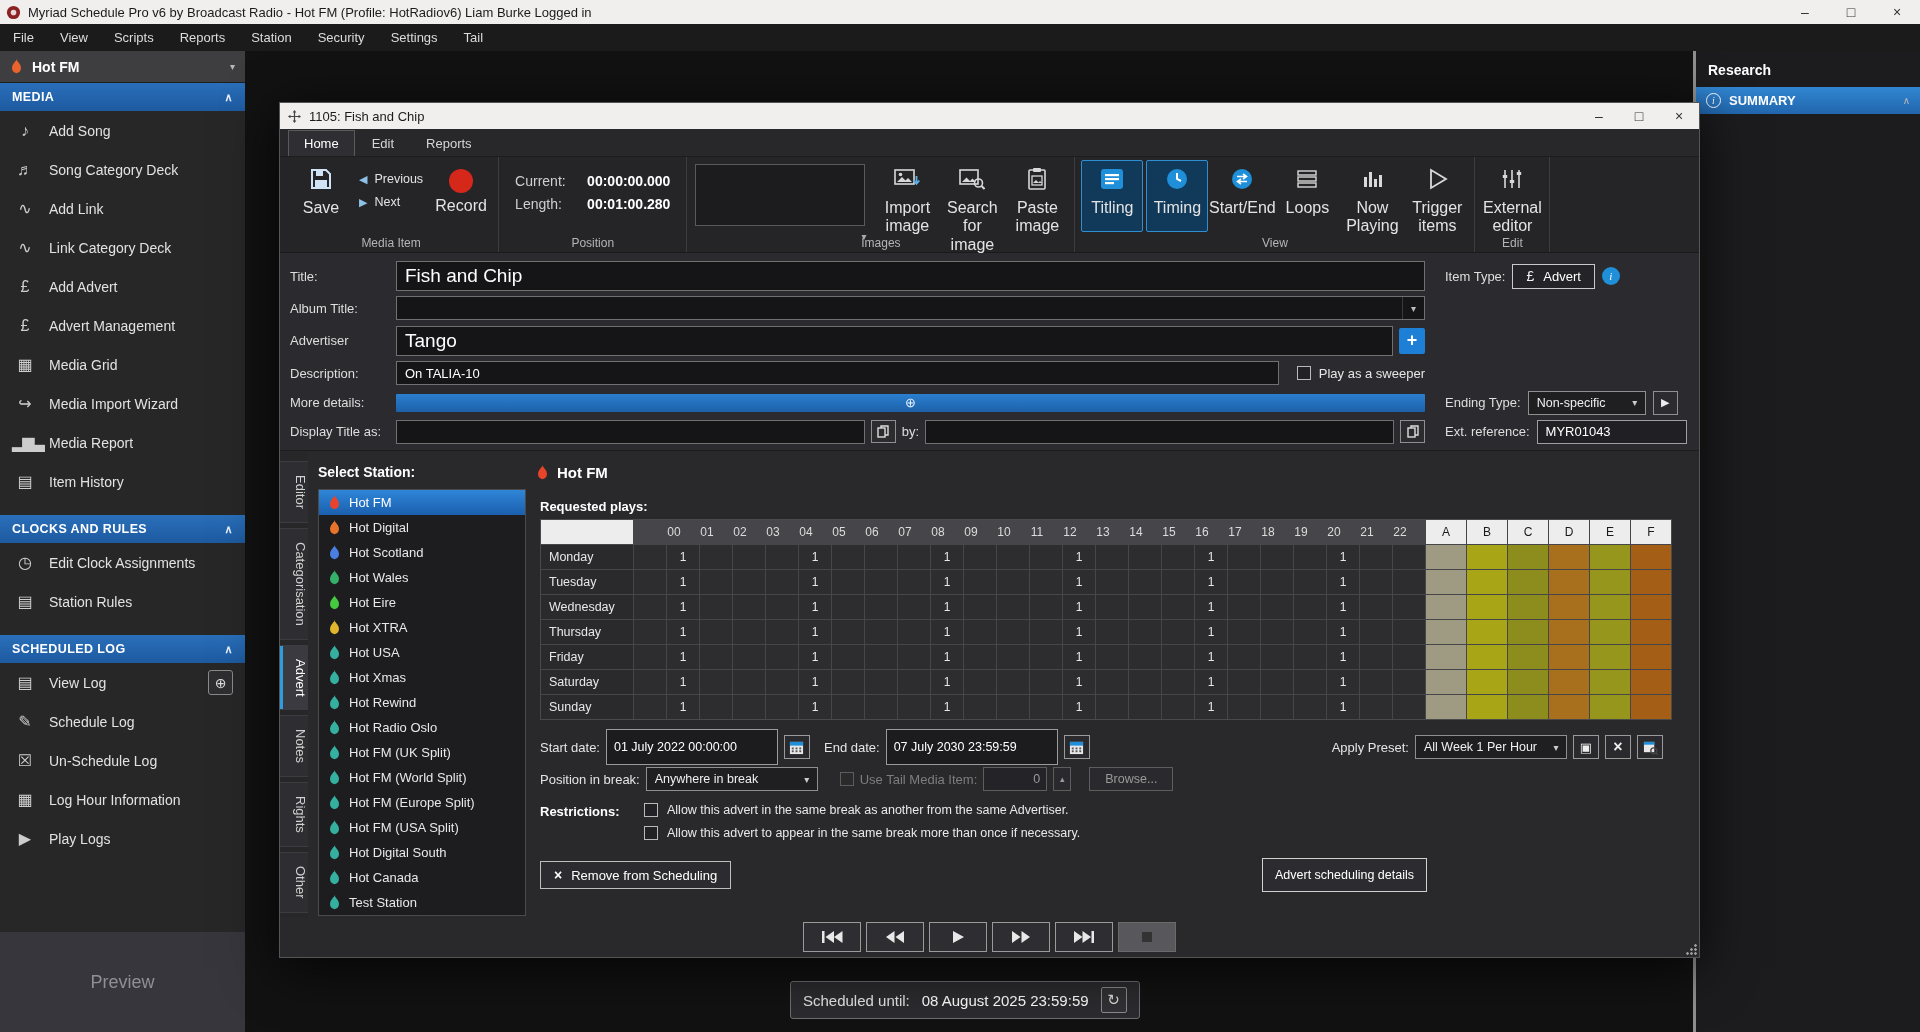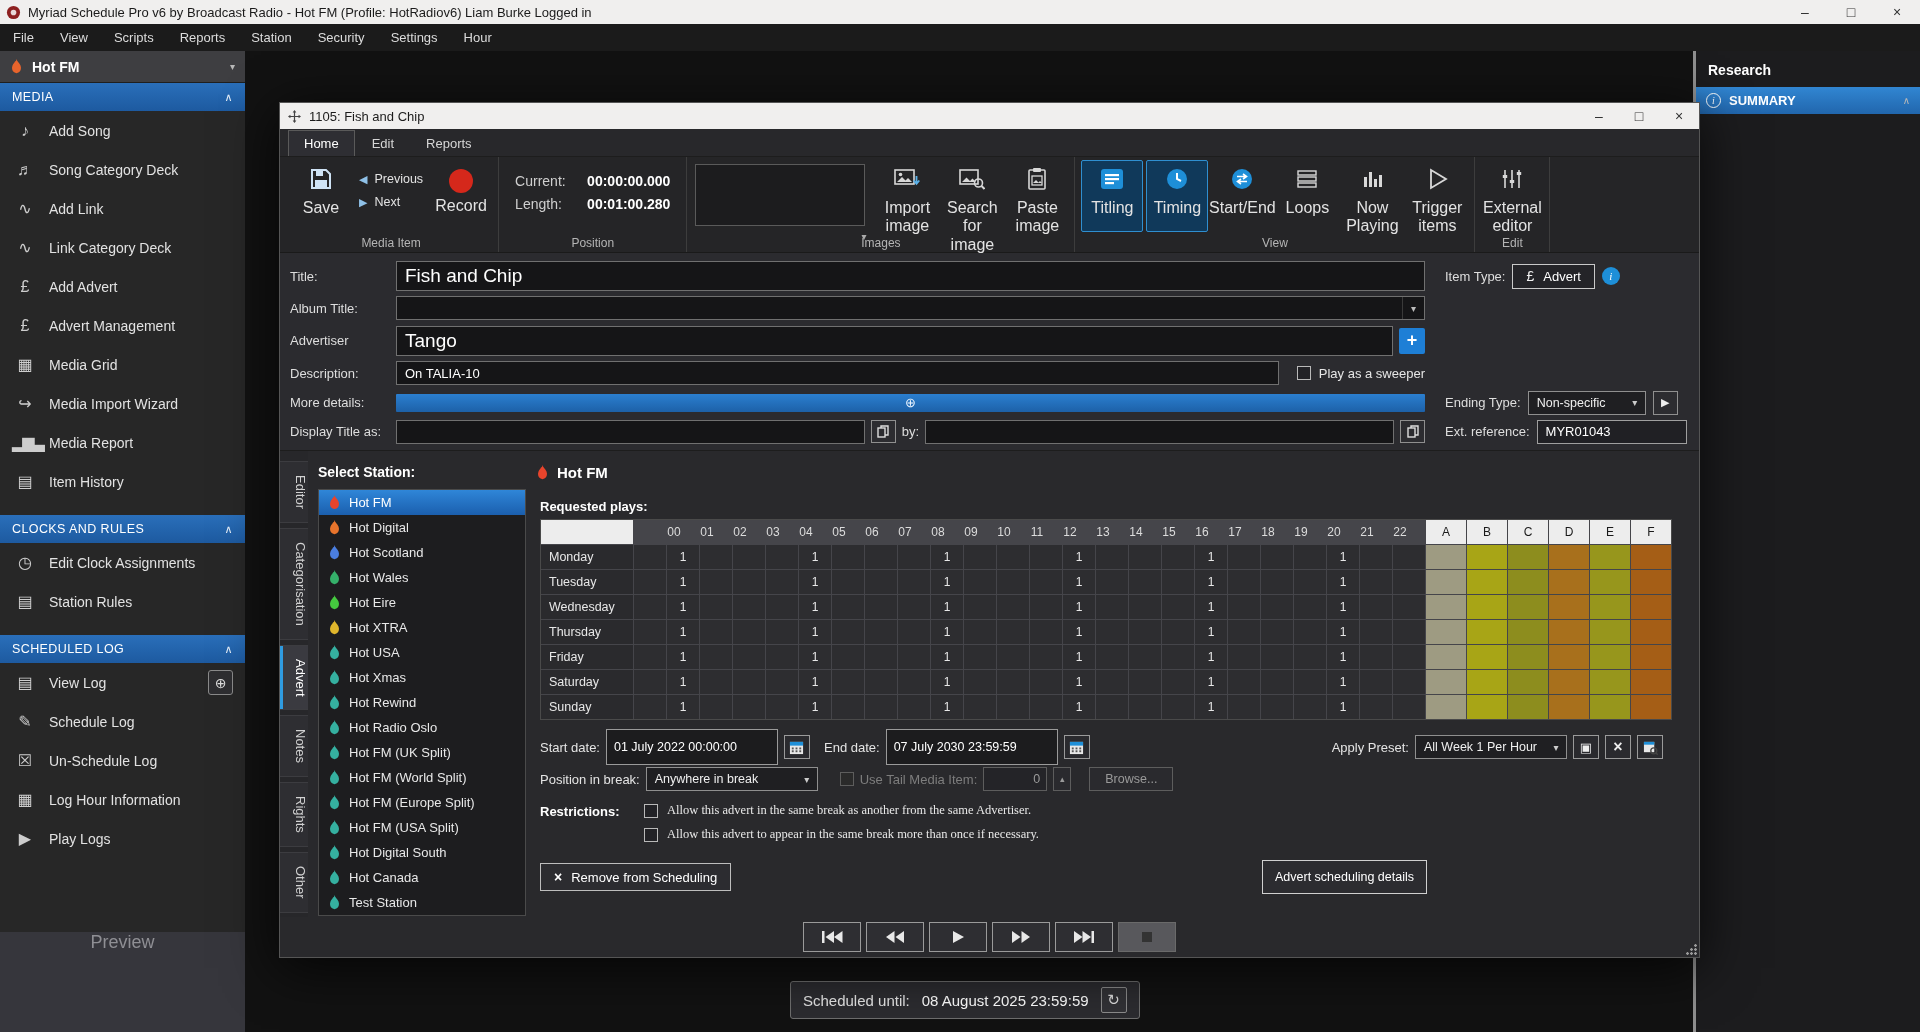--- a/index.html
+++ b/index.html
@@ -15,26 +15,26 @@
 .win-btn{width:46px;display:flex;align-items:center;justify-content:center;font-size:14px;color:#333;}
 .menubar{position:absolute;top:24px;left:0;width:1920px;height:27px;background:#1b1b1b;display:flex;align-items:center;z-index:50;}
 .menu-item{padding:4px 13px;font-size:13px;color:#dcdcdc;height:100%;display:flex;align-items:center;}
 
 
 .sidebar{position:absolute;top:51px;left:0;width:245px;height:981px;background:#272727;z-index:10;}
 .station-selector{height:32px;background:#3e3e41;display:flex;align-items:center;padding:0 10px;gap:9px;border-bottom:1px solid #1f1f1f;}
 .sel-name{font-weight:bold;font-size:14px;flex:1;color:#fff;}
 .caret{color:#b8b8b8;font-size:10px;}
 .side-section{margin-bottom:14px;}
-.side-section-header{height:28px;background:linear-gradient(#2a6fba,#1d5aa0);display:flex;align-items:center;padding:0 12px;font-size:12.5px;font-weight:normal;color:#fff;letter-spacing:.4px;}
+.side-section-header{height:28px;background:linear-gradient(#2a6fba,#1d5aa0);display:flex;align-items:center;padding:0 12px;font-size:12.5px;font-weight:bold;color:#fff;letter-spacing:.4px;}
 .side-section-header .chev{margin-left:auto;font-size:11px;color:#e8f1fa;}
 .side-item{height:39px;display:flex;align-items:center;padding:0 12px;gap:13px;font-size:14px;color:#e2e2e2;}
 .side-icon{width:24px;text-align:center;font-size:16px;color:#cdcdcd;flex:none;letter-spacing:-2px;}
 .side-extra-btn{margin-left:auto;width:25px;height:25px;border:1px solid #8a8a8a;border-radius:3px;display:flex;align-items:center;justify-content:center;font-size:14px;color:#ddd;background:#2e2e31;}
-.preview-panel{position:absolute;bottom:0;left:0;width:245px;height:100px;background:#36363c;display:flex;justify-content:center;color:#8f8f94;font-size:18px;margin-top:26px;}
+.preview-panel{position:absolute;bottom:0;left:0;width:245px;height:100px;background:#36363c;display:flex;align-items:center;justify-content:center;color:#8f8f94;font-size:18px;margin-top:26px;}
 
 
 .center{position:absolute;top:51px;left:245px;width:1451px;height:981px;background:#121212;}
 .splitter{position:absolute;top:51px;right:224px;width:3px;height:981px;background:#8f8f8f;z-index:20;}
 .research{position:absolute;top:51px;right:0;width:224px;height:981px;background:#1c1c1e;z-index:20;}
 .research-title{padding:11px 12px 9px;font-size:14px;font-weight:bold;color:#fff;}
 .summary-bar{height:27px;background:linear-gradient(#3186d2,#2166ad);display:flex;align-items:center;gap:8px;padding:0 10px;}
 .sum-label{font-size:13px;font-weight:bold;color:#fff;flex:1;}
 .info-ring{width:15px;height:15px;border:1.5px solid #fff;border-radius:50%;display:flex;align-items:center;justify-content:center;font-size:10px;font-style:italic;font-family:"Liberation Serif",serif;color:#fff;flex:none;}
 .research-message{padding:20px 16px;font-size:23px;color:#f2f2f2;line-height:1.35;width:200px;}
@@ -130,21 +130,21 @@
 .x-btn{font-size:16px;font-weight:bold;}
 .pos-break-row{display:flex;align-items:center;gap:6px;margin-top:6px;height:26px;flex:none;}
 .disabled-label{color:#7d7d7d;font-size:13px;white-space:nowrap;}
 .disabled-cb{border-color:#5d5d5d;background:#2a2a2a;}
 .tail-box{width:64px;height:24px;border:1px solid #5d5d5d;background:#242428;color:#9a9a9a;display:flex;align-items:center;justify-content:flex-end;padding:0 6px;font-size:12.5px;}
 .tiny-btn{width:18px;height:24px;border:1px solid #5d5d5d;background:#2a2a2e;color:#9a9a9a;display:flex;align-items:center;justify-content:center;font-size:9px;flex:none;}
 .browse-btn{height:24px;border:1px solid #5d5d5d;background:#2a2a2e;color:#9a9a9a;padding:0 15px;font-size:12.5px;display:flex;align-items:center;margin-left:12px;}
 .restr-row{display:flex;margin-top:11px;flex:none;gap:8px;}
 .restr-label{width:96px;font-size:13px;font-weight:bold;color:#fff;flex:none;padding-top:1px;}
 .restr-list{display:flex;flex-direction:column;gap:9px;}
-.restr-item{display:flex;align-items:center;gap:9px;font-size:12.5px;color:#e8e8e8;font-family:Liberation Serif, serif;}
+.restr-item{display:flex;align-items:center;gap:9px;font-size:12.5px;color:#e8e8e8;}
 .action-row{display:flex;align-items:center;margin-top:18px;flex:none;}
 .remove-btn{height:28px;border:1px solid #bdbdbd;background:#2c2c30;color:#fff;display:flex;align-items:center;gap:9px;padding:0 13px;font-size:13px;}
 .remove-x{font-size:14px;font-weight:bold;}
 .details-btn{height:34px;border:1px solid #d0d0d0;background:#2c2c30;color:#fff;padding:0 12px;font-size:12.5px;display:flex;align-items:center;margin-left:auto;margin-right:262px;}
 .playback{height:40px;flex:none;display:flex;align-items:center;justify-content:center;gap:5px;background:#29292c;}
 .pb-btn{width:58px;height:30px;border:1px solid #9a9a9a;background:#2e2e32;display:flex;align-items:center;justify-content:center;}
 .pb-btn.disabled{background:#58585c;border-color:#6a6a6a;}
 .resize-grip{position:absolute;right:2px;bottom:2px;width:12px;height:12px;
  background:radial-gradient(circle at 2.5px 10.5px,#9a9a9a 1.2px,transparent 1.5px),
  radial-gradient(circle at 6.5px 10.5px,#9a9a9a 1.2px,transparent 1.5px),
@@ -173,21 +173,21 @@
 </div>
 
 <div class="menubar" id="menubar">
     <div class="menu-item">File</div>
     <div class="menu-item">View</div>
     <div class="menu-item">Scripts</div>
     <div class="menu-item">Reports</div>
     <div class="menu-item">Station</div>
     <div class="menu-item">Security</div>
     <div class="menu-item">Settings</div>
-    <div class="menu-item">Hour</div>
+    <div class="menu-item">Tail</div>
   </div>
 
 <div class="sidebar">
   <div class="station-selector">
     <svg class="flame" width="13" height="15" viewBox="0 0 13 15">
         <path fill="#e8642c" d="M6.5 0 C7 2.5 9.5 4.2 10.5 6.5 C11.5 9 11 11.8 8.9 13.3 C7.4 14.4 5.6 14.4 4.1 13.3 C2 11.8 1.5 9 2.5 6.5 C3.2 4.9 4.6 3.8 5.2 2 C5.7 2.8 6.2 2 6.5 0 Z"></path>
       </svg>
     <span class="sel-name">Hot FM</span>
     <span class="caret">▾</span>
   </div>

